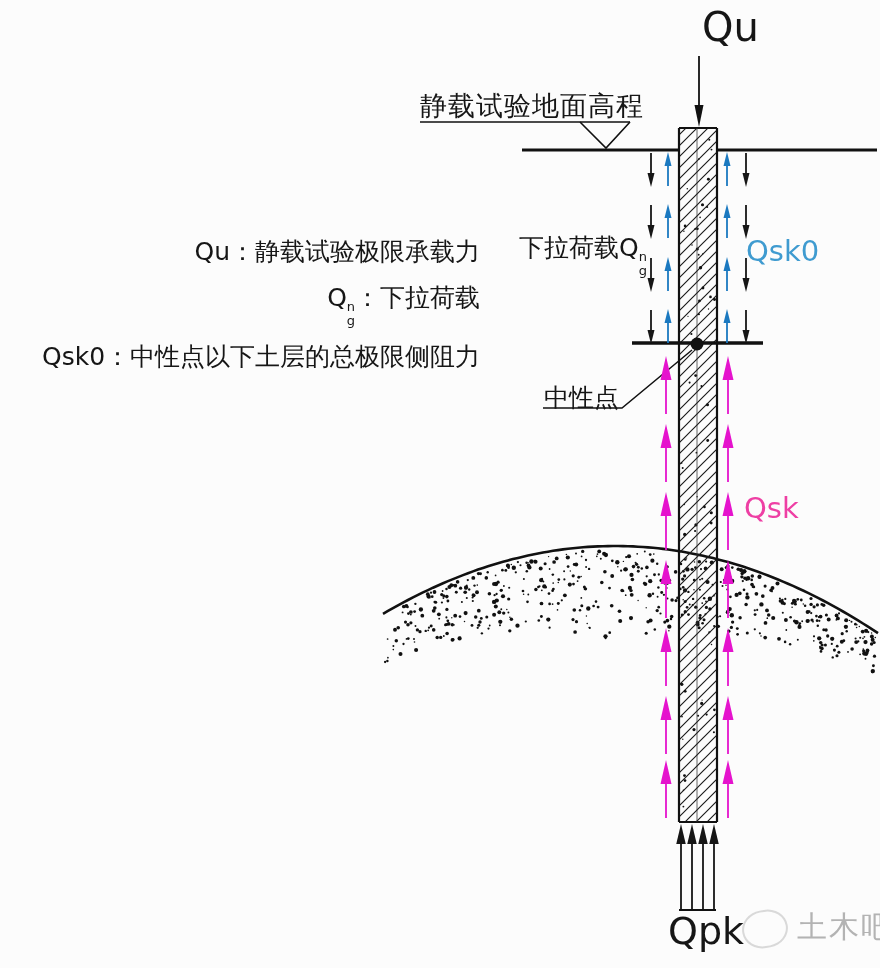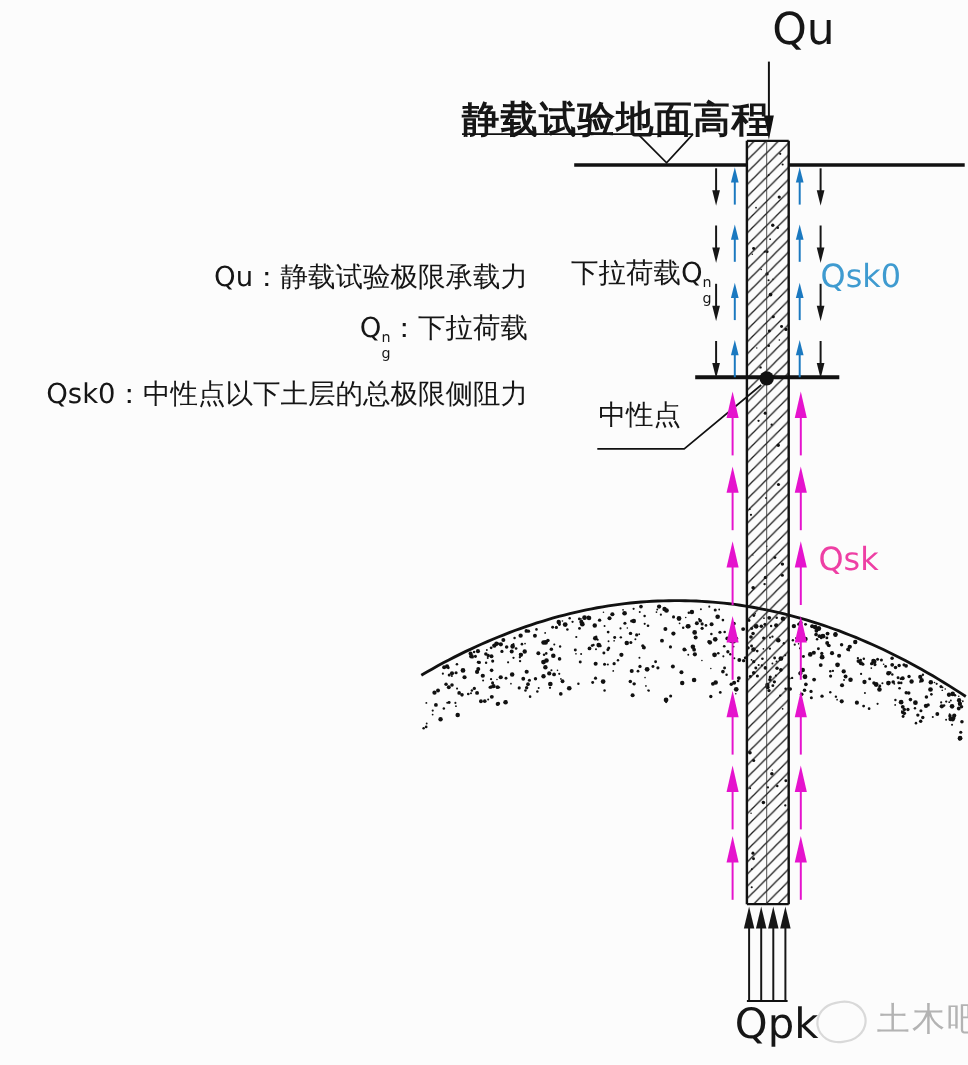--- a/index.html
+++ b/index.html
@@ -1,24 +1,24 @@
 <!DOCTYPE html>
 <html><head>
 <meta charset="utf-8">
 <style>
   html,body{margin:0;padding:0;background:#ffffff;}
   .canvas{position:relative;width:880px;height:968px;background:#fcfcfc;
           font-family:"DejaVu Sans","Liberation Sans",sans-serif;color:#161616;overflow:hidden;}
   svg{position:absolute;left:0;top:0;}
   .lbl{position:absolute;white-space:nowrap;line-height:1.15;}
   .qu-top{left:702px;top:4px;font-size:40px;}
-  .elev{left:420px;top:90px;font-size:34px;letter-spacing:1px;font-weight:bold;}
+  .elev{left:420px;top:90px;font-size:27px;letter-spacing:1px;}
   .drag{left:519px;top:234px;font-size:25px;}
   .qsk0{left:746px;top:235px;font-size:29px;color:var(--blueLabel);}
-  .neutral{left:544px;top:363px;font-size:25px;}
+  .neutral{left:544px;top:384px;font-size:25px;}
   .qskm{left:744px;top:492px;font-size:29px;color:var(--magLabel);}
   .qpk-bottom{left:668px;top:910px;font-size:38px;}
   .wm-text{left:797px;top:910px;font-size:30px;color:var(--wm);letter-spacing:2px;}
   .wm-logo{position:absolute;left:742px;top:910px;width:42px;height:34px;
            border:2px solid #cfcfcf;border-radius:50%/55%;transform:rotate(-10deg);opacity:.8;}
   .stack{display:inline-flex;flex-direction:column;align-items:center;
          font-size:0.52em;line-height:1.02;vertical-align:-0.42em;}
   .stack i{font-style:normal;}
   .legend{position:absolute;left:42px;top:236px;text-align:right;}
   .legend-row{font-size:25px;line-height:32px;margin-bottom:14px;white-space:nowrap;}

